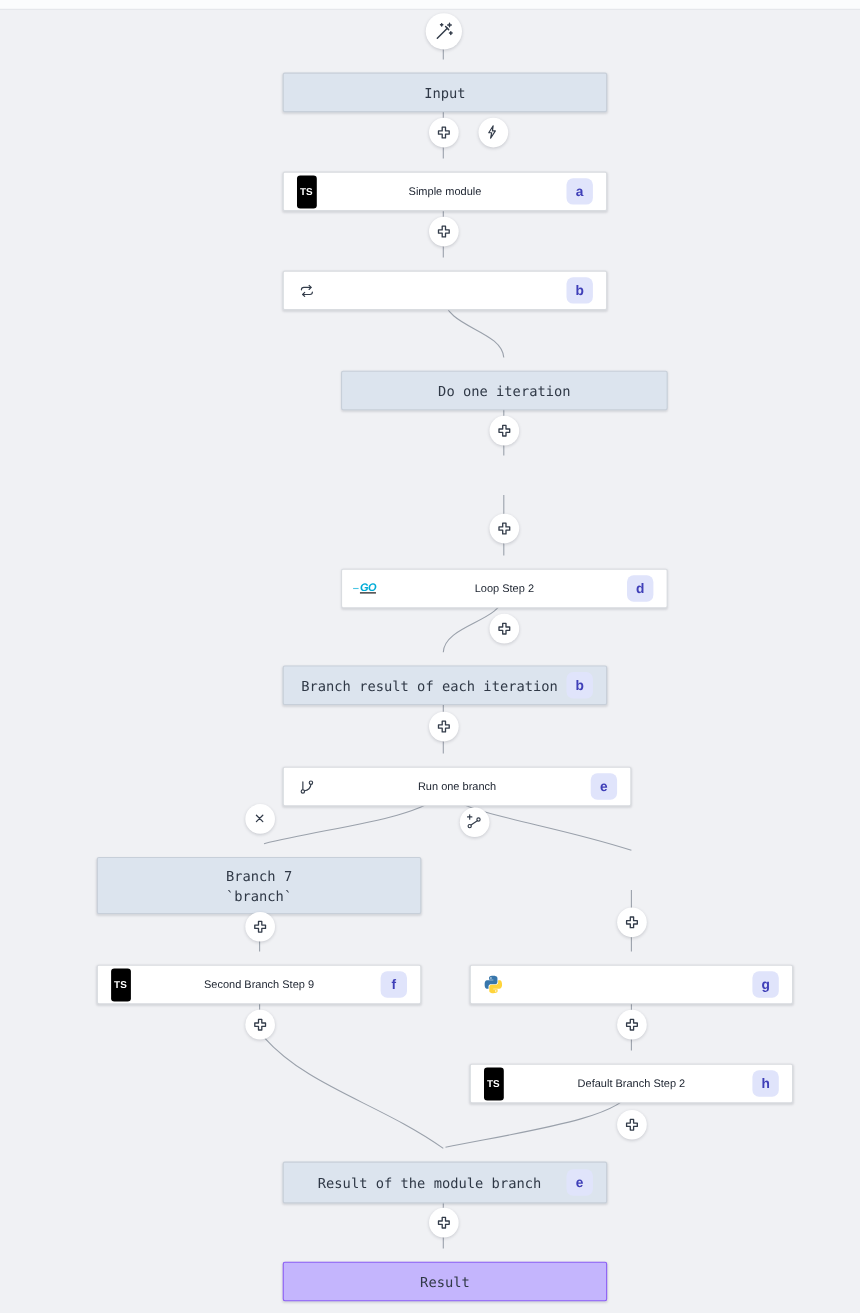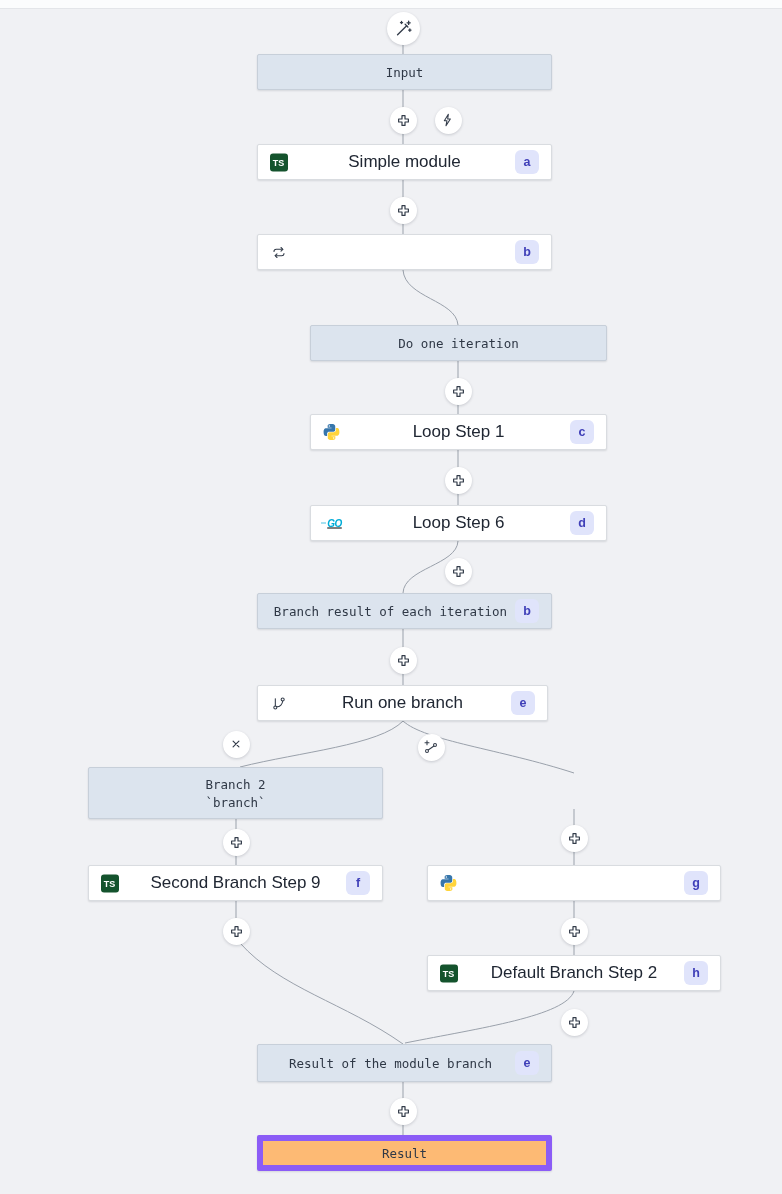--- a/index.html
+++ b/index.html
@@ -5,39 +5,39 @@
   html,body{margin:0;padding:0;background:#f0f1f4;}
   .canvas{position:relative;width:782px;height:1194px;background:#f0f1f4;overflow:hidden;
           font-family:"Liberation Sans",sans-serif;}
   .topstrip{position:absolute;top:0;left:0;width:782px;height:8px;background:#fbfcfd;
             border-bottom:1px solid #e3e5e9;z-index:1;}
   svg.edges{position:absolute;top:0;left:0;z-index:2;}
   svg.edges path{fill:none;stroke:#9aa1ab;stroke-width:1;}
 
   .node{position:absolute;z-index:4;box-sizing:border-box;border-radius:2px;
         display:flex;align-items:center;justify-content:center;
-        box-shadow:0 1px 2px rgba(16,24,40,.12);cursor:pointer;}
+        box-shadow:0 1px 2px rgba(16,24,40,.12);cursor:pointer;margin-top:12px;}
   .node.virtual{background:#dce4ee;border:1px solid #c7cfd9;}
   .node.module{background:#ffffff;border:1px solid #d9dce0;}
-  .node.plain{background:#fdba74;border:6px solid #8b5cf6;}
+  .node.plain{background:#c4b5fd;border:1px solid #8b5cf6;}
 
   .vlabel{font-family:"DejaVu Sans Mono",monospace;font-size:12.5px;color:#2f3846;
           text-align:center;width:100%;}
   .vlabel.with-badge{padding-left:14px;padding-right:42px;}
-  .mlabel{position:absolute;left:0;right:0;text-align:center;font-size:17px;color:#202733;}
+  .mlabel{position:absolute;left:0;right:0;text-align:center;font-size:10px;color:#202733;}
   .twoline{display:flex;flex-direction:column;align-items:center;gap:1px;}
   .twoline span{font-family:"DejaVu Sans Mono",monospace;font-size:12.5px;color:#2f3846;line-height:17px;}
 
   .badge{position:absolute;right:12px;top:50%;transform:translateY(-50%);
          width:24px;height:24px;border-radius:6px;background:#e0e4fb;color:#3f3fb8;
          font-weight:bold;font-size:12.5px;display:flex;align-items:center;justify-content:center;}
 
   .lang-icon{position:absolute;left:11px;top:50%;transform:translateY(-50%);
              display:flex;align-items:center;justify-content:center;width:19px;height:19px;}
-  .ts-chip{width:18px;height:18px;background:#14532d;border-radius:3px;color:#fff;
+  .ts-chip{width:18px;height:30px;background:#000000;border-radius:3px;color:#fff;
            font-weight:bold;font-size:9px;display:flex;align-items:center;justify-content:center;
            font-family:"Liberation Sans",sans-serif;}
   .go-chip{display:flex;align-items:center;gap:1px;text-decoration:underline;}
   .go-lines{width:5px;height:1.4px;background:#00acd7;opacity:.7;}
   .go-text{color:#00acd7;font-weight:bold;font-style:italic;font-size:10px;letter-spacing:-0.5px;}
 
   .circ{position:absolute;z-index:5;width:27px;height:27px;border-radius:50%;background:#fff;
         border:none;padding:0;margin:0;display:flex;align-items:center;justify-content:center;
         box-shadow:0 1px 3px rgba(16,24,40,.18);cursor:pointer;}
   .circ.big{width:33px;height:33px;}
@@ -130,66 +130,56 @@
   <div class="node virtual" style="left:310px;top:325px;width:297px;height:36px">
     <span class="vlabel">Do one iteration</span>
   </div>
 
   <button class="circ" style="left:444.5px;top:377.5px">
     <svg class="plus-svg" viewBox="0 0 20 20">
       <path d="M8 3.5h4V8h4.5v4H12v4.5H8V12H3.5V8H8z"></path>
       </svg>
   </button>
 
-  <div class="node module" style="left:310px;top:414px;width:297px;height:36px">
-    <span class="lang-icon">
-      <svg class="py-ic" viewBox="0 0 24 24">
-        <path fill="#3776ab" d="M11.91 2c-5.1 0-4.78 2.21-4.78 2.21l.01 2.29h4.87v.69H5.2S2 6.83 2 11.97c0 5.13 2.79 4.95 2.79 4.95h1.67v-2.38s-.09-2.79 2.75-2.79h4.83s2.66.04 2.66-2.57V4.85S17.1 2 11.91 2zM9.23 3.54a.87.87 0 1 1 0 1.74.87.87 0 0 1 0-1.74z"></path>
-        <path fill="#ffd43b" d="M12.09 22c5.1 0 4.78-2.21 4.78-2.21l-.01-2.29h-4.87v-.69h6.81s3.2.36 3.2-4.78c0-5.13-2.79-4.95-2.79-4.95h-1.67v2.38s.09 2.79-2.75 2.79H9.96s-2.66-.04-2.66 2.57v4.33S6.9 22 12.09 22zm2.68-1.54a.87.87 0 1 1 0-1.74.87.87 0 0 1 0 1.74z"></path>
-      </svg>
-    </span>
-    <span class="mlabel">Loop Step 1</span>
-    <span class="badge">c</span>
-  </div>
 
   <button class="circ" style="left:444.5px;top:466.5px">
     <svg class="plus-svg" viewBox="0 0 20 20">
       <path d="M8 3.5h4V8h4.5v4H12v4.5H8V12H3.5V8H8z"></path>
       </svg>
   </button>
 
   <div class="node module" style="left:310px;top:505px;width:297px;height:36px">
     <span class="lang-icon">
       <span class="go-chip">
         <span class="go-lines"></span>
         <span class="go-text">GO</span>
       </span>
     </span>
-    <span class="mlabel">Loop Step 6</span>
+    <span class="mlabel">Loop Step 2</span>
     <span class="badge">d</span>
   </div>
 
   <button class="circ" style="left:444.5px;top:557.5px">
     <svg class="plus-svg" viewBox="0 0 20 20">
       <path d="M8 3.5h4V8h4.5v4H12v4.5H8V12H3.5V8H8z"></path>
       </svg>
   </button>
 
   <div class="node virtual" style="left:257px;top:593px;width:295px;height:36px">
     <span class="vlabel with-badge">Branch result of each iteration</span>
     <span class="badge">b</span>
   </div>
 
   <button class="circ" style="left:389.5px;top:646.5px">
     <svg class="plus-svg" viewBox="0 0 20 20">
       <path d="M8 3.5h4V8h4.5v4H12v4.5H8V12H3.5V8H8z"></path>
       </svg>
   </button>
 
-  <div class="node module" style="left:257px;top:685px;width:291px;height:36px">
+  <div class="node module" style="left:257px;top:685px;width:317px;height:36px">
     <span class="lang-icon">
       <svg class="stroke-ic" viewBox="0 0 24 24">
         <circle cx="6.5" cy="18" r="2.3"></circle>
         <circle cx="17.5" cy="6" r="2.3"></circle>
         <path d="M6.5 15.7 V5"></path>
         <path d="M17.5 8.3 A 9 9 0 0 1 8.8 17"></path>
       </svg>
     </span>
     <span class="mlabel">Run one branch</span>
     <span class="badge">e</span>
@@ -204,21 +194,21 @@
     <svg class="stroke-ic" viewBox="0 0 24 24">
       <path d="M6 2.5 v6 M3 5.5 h6"></path>
       <circle cx="6" cy="18" r="2.2"></circle>
       <circle cx="18" cy="9" r="2.2"></circle>
       <path d="M7.8 16.4 L16.4 10.6"></path>
     </svg>
   </button>
 
   <div class="node virtual" style="left:88px;top:767px;width:295px;height:52px">
     <span class="twoline">
-      <span>Branch 2</span>
+      <span>Branch 7</span>
       <span>`branch`</span>
     </span>
   </div>
 
 
   <button class="circ" style="left:222.5px;top:828.5px">
     <svg class="plus-svg" viewBox="0 0 20 20">
       <path d="M8 3.5h4V8h4.5v4H12v4.5H8V12H3.5V8H8z"></path>
       </svg>
   </button>

